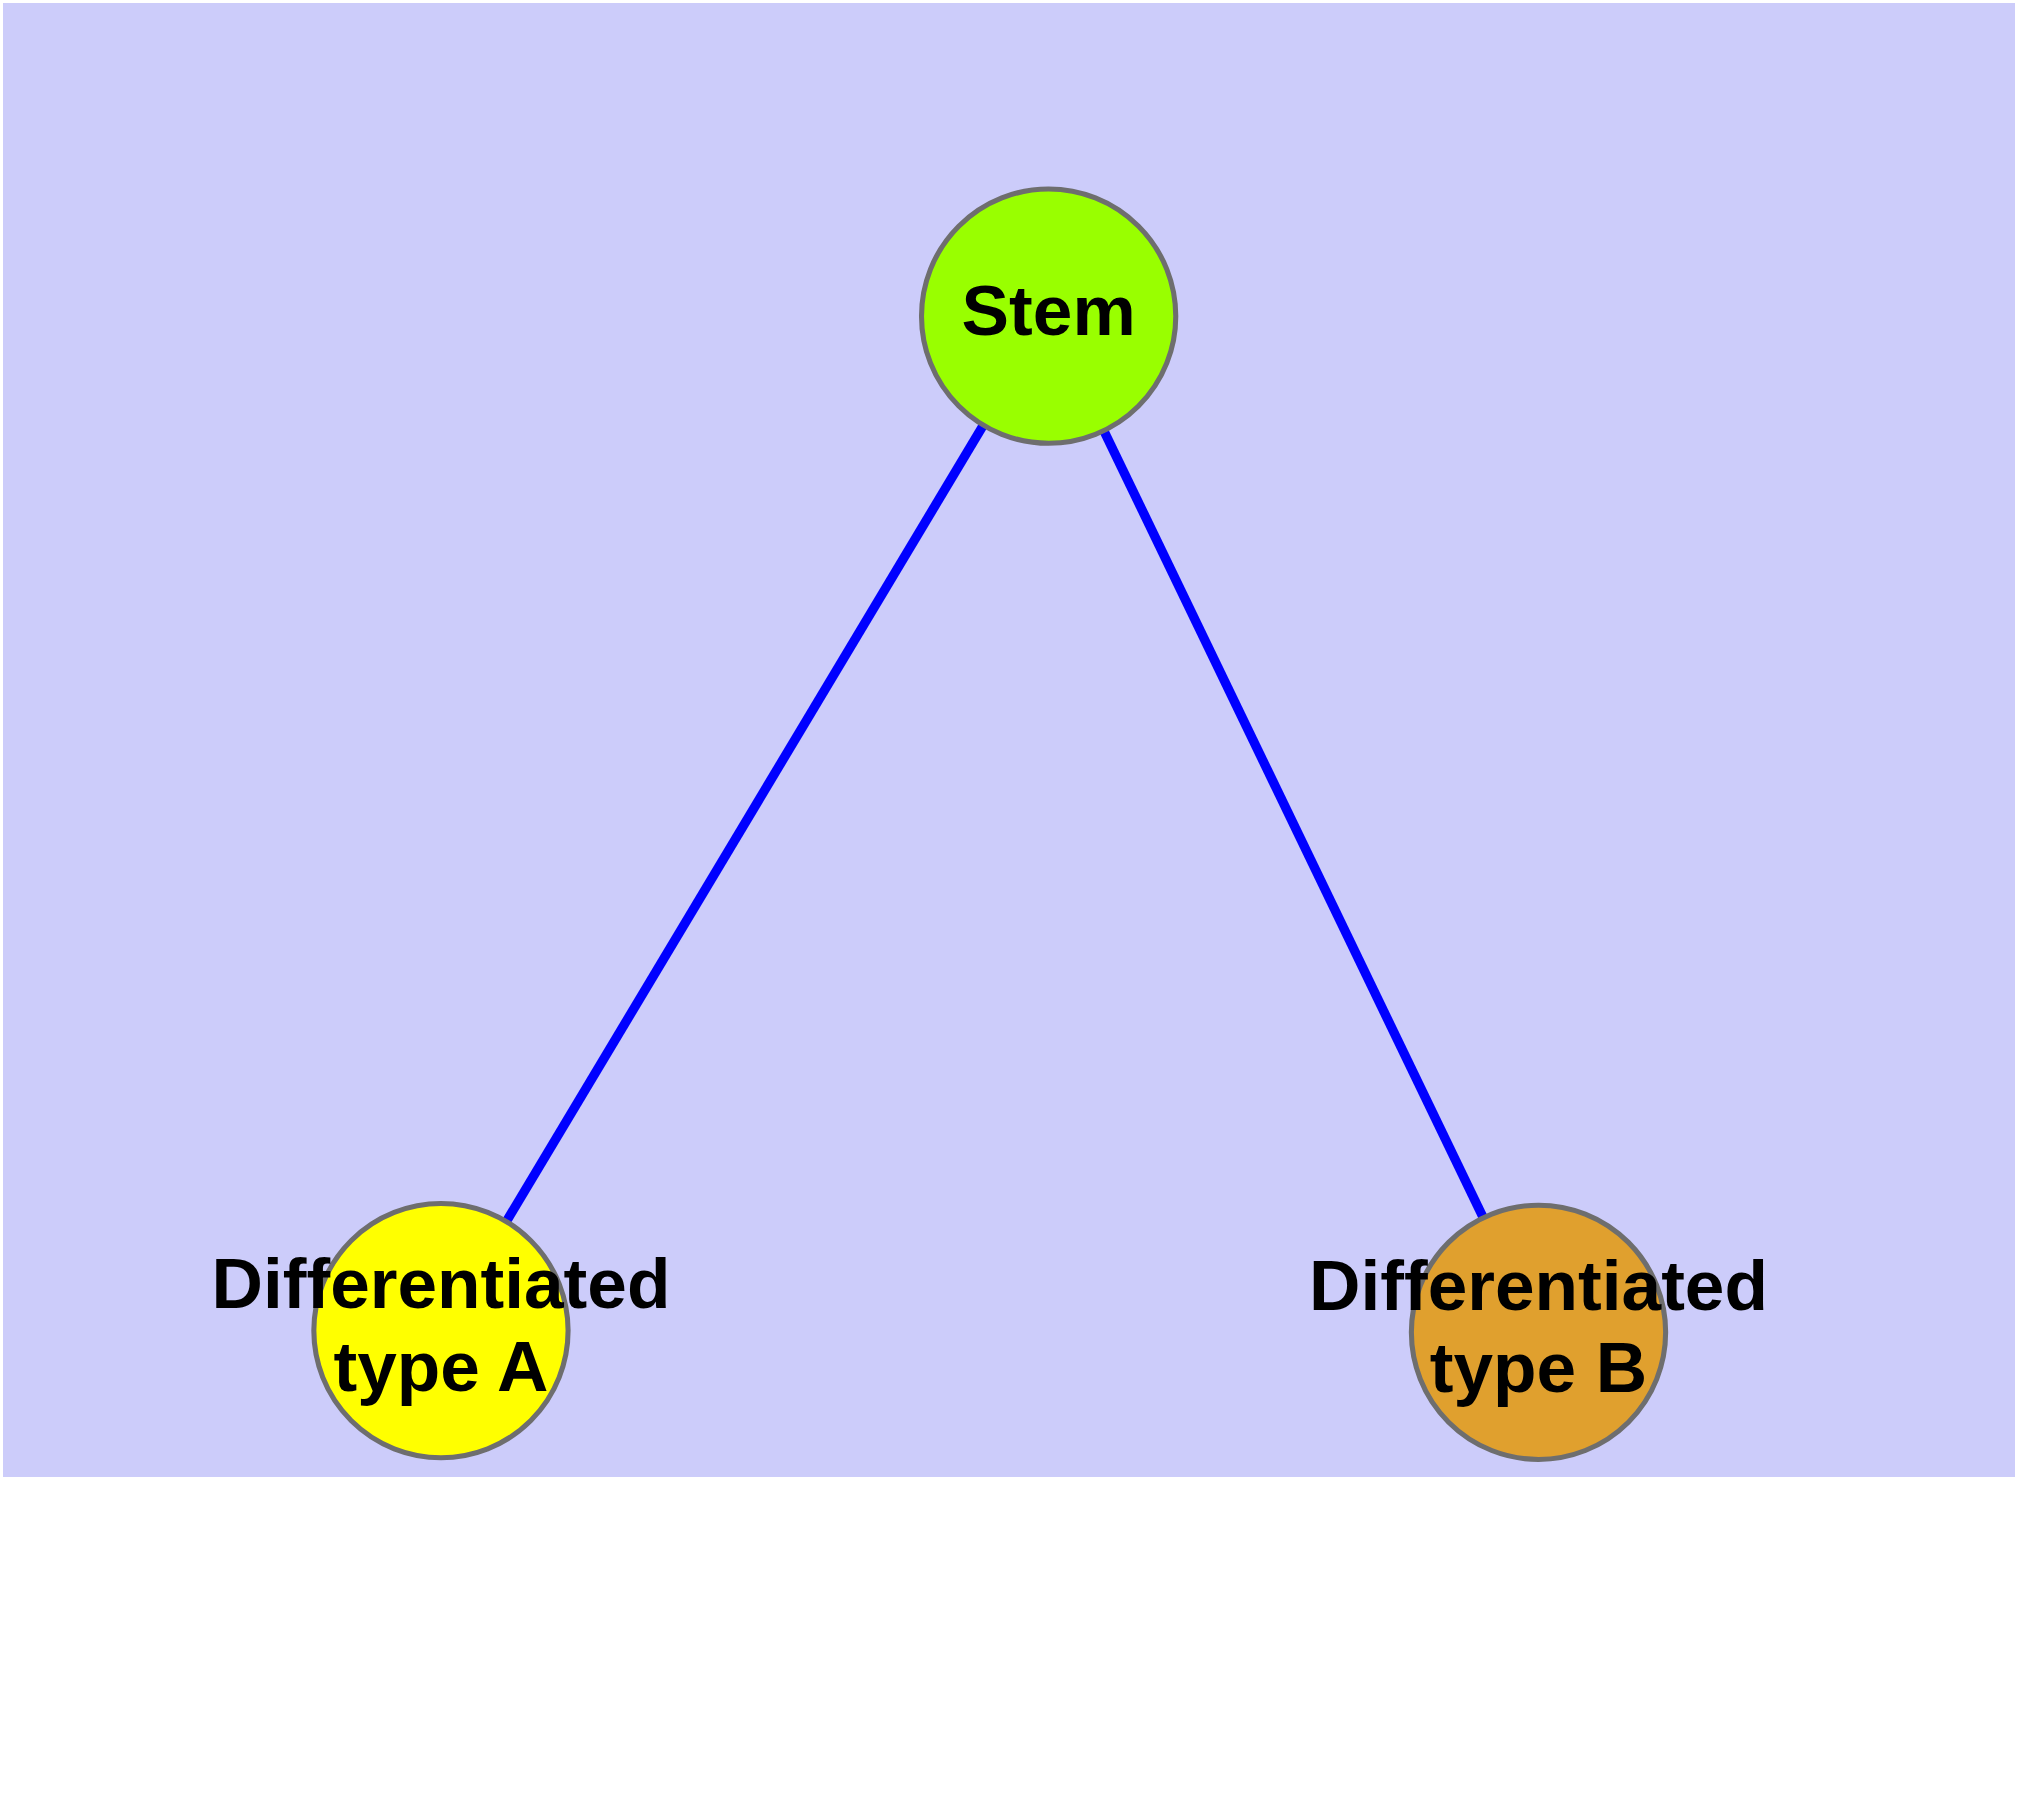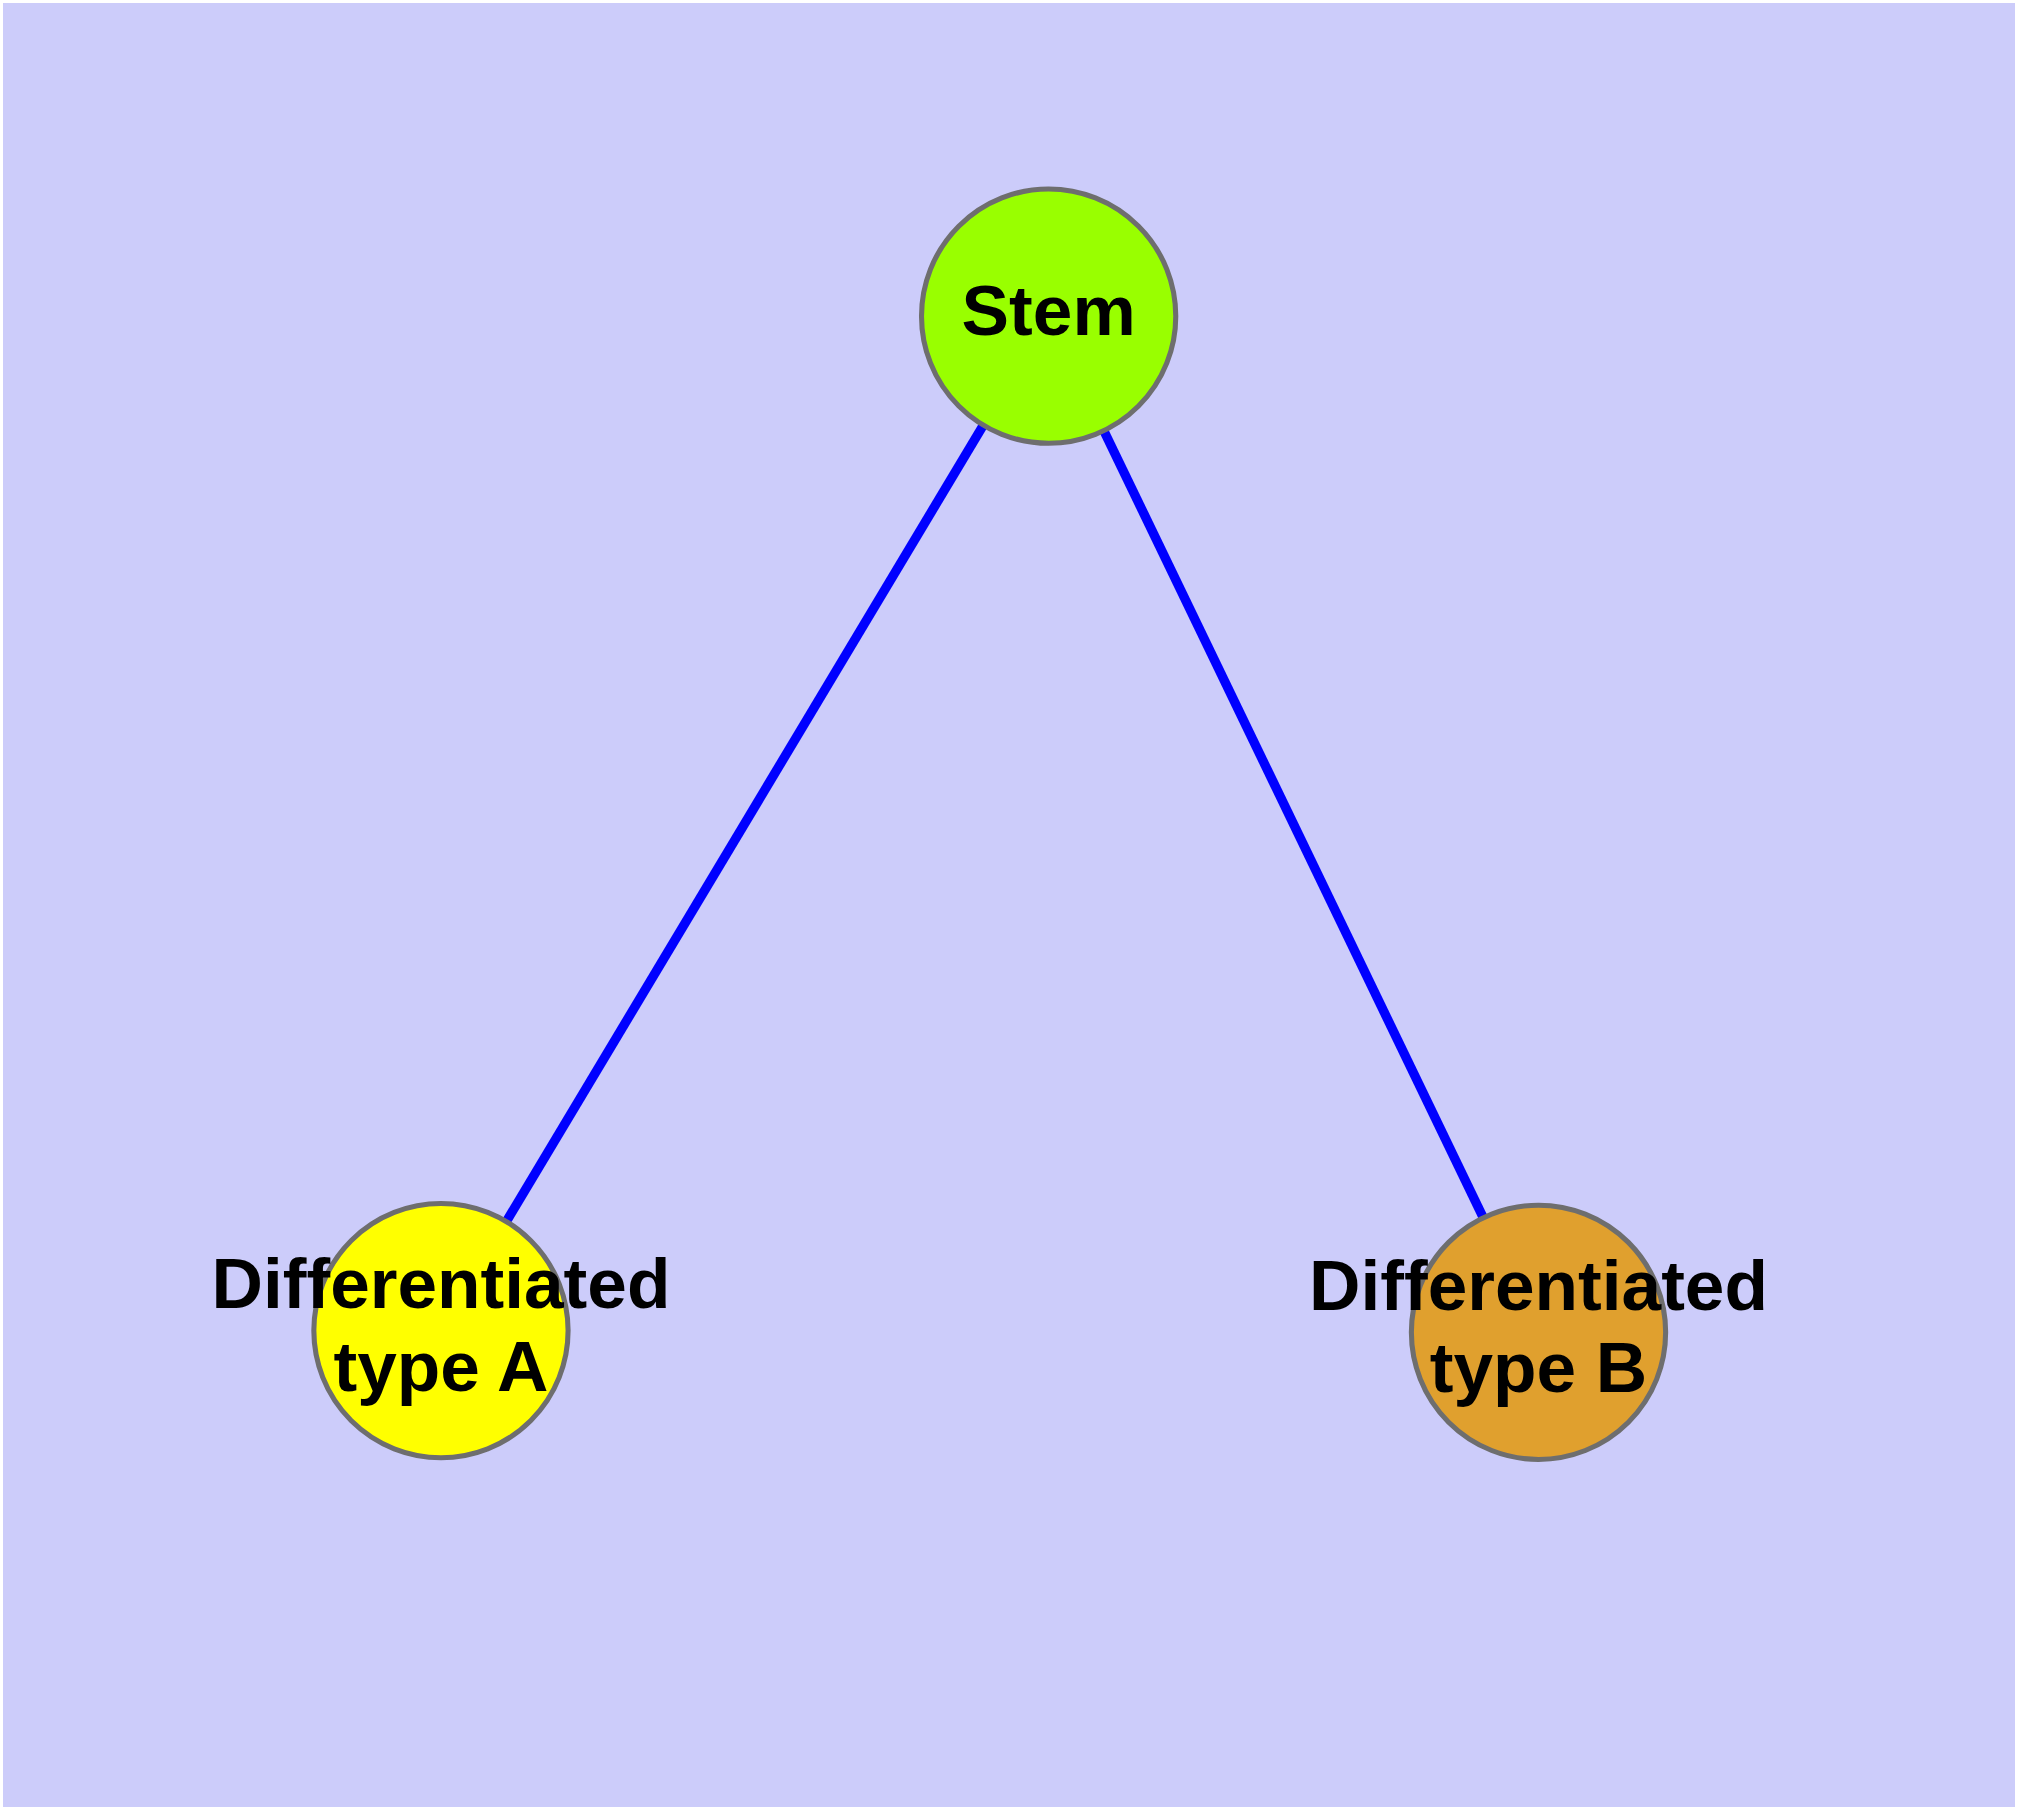--- a/index.html
+++ b/index.html
@@ -36,21 +36,21 @@
     fill: #000000;
     text-anchor: middle;
     dominant-baseline: middle;
     font-family: "Liberation Sans", sans-serif;
     paint-order: normal;
   }
 </style>
 </head>
 <body>
 
-<div id="canvas" style="background: rgb(255, 255, 255); width: 2021px; height: 1812px;">
+<div id="canvas" style="background: rgb(255, 255, 255); width: 2021px; height: 1477px;">
   <div id="plot-area" style="background: rgb(204, 204, 250);"></div>
   <svg id="graph-svg" viewBox="0 0 2384 2138" xmlns="http://www.w3.org/2000/svg">
     <g id="edges-group">
         <line x1="1158.8927865653548" y1="503.396561340684" x2="598.1072134346452" y2="1439.603438659316" stroke="#0000ff" stroke-width="11" stroke-linecap="butt"></line>
         <line x1="1303.0052031790103" y1="509.92082804780864" x2="1748.9947968209897" y2="1435.0791719521915" stroke="#0000ff" stroke-width="11" stroke-linecap="butt"></line>
       </g>
     <g id="nodes-group">
         <circle cx="1237" cy="373" r="150" fill="#99ff00" stroke="#6e6e6e" stroke-width="6"></circle>
         <circle cx="520" cy="1570" r="150" fill="#ffff00" stroke="#6e6e6e" stroke-width="6"></circle>
         <circle cx="1815" cy="1572" r="150" fill="#e0a02e" stroke="#6e6e6e" stroke-width="6"></circle>

